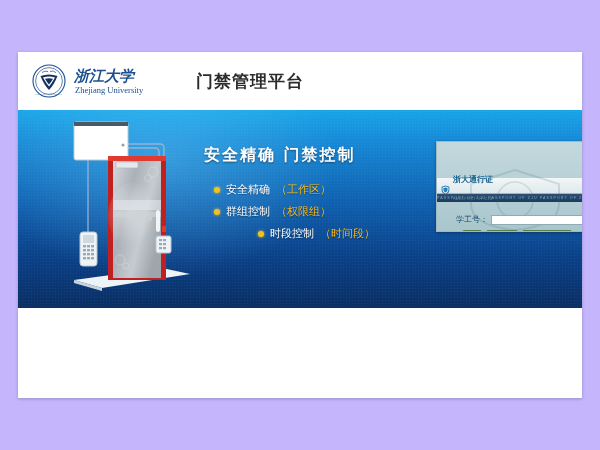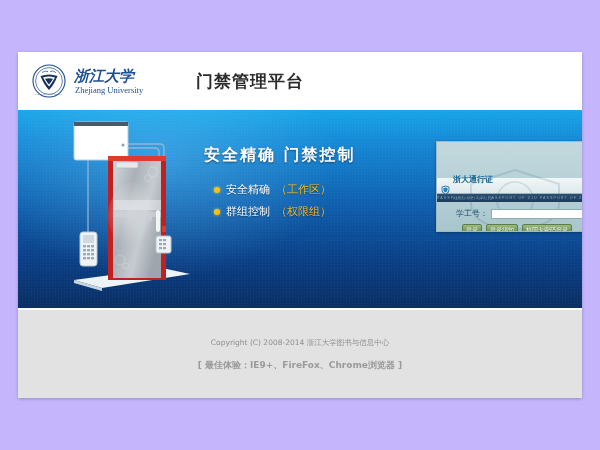--- a/index.html
+++ b/index.html
@@ -95,21 +95,21 @@
   .strip{
     height:8px;overflow:hidden;white-space:nowrap;
     background:linear-gradient(to bottom,#2b4f72 0%,#1d3c5c 100%);
     color:#7fa8c6;font-size:3.6px;letter-spacing:1.1px;line-height:8px;
     font-family:"Liberation Sans",sans-serif;
   }
   .wm{
     position:absolute;left:18px;top:26px;width:120px;height:64px;
     opacity:.16;pointer-events:none;
   }
-  .form{position:relative;padding:6px 8px 0 8px;}
+  .form{position:relative;padding:12px 8px 0 8px;}
   .frow{display:flex;align-items:center;margin-bottom:5px;}
   .flabel{width:43px;font-size:8px;color:#17486b;text-align:right;padding-right:3px;
           font-family:"DejaVu Sans","Liberation Sans",sans-serif;white-space:nowrap;}
   .finput{
     flex:1;height:10px;background:#ffffff;border:1px solid #8fabb4;
     font-size:7px;color:#333;padding:0 2px;box-sizing:border-box;outline:none;
     font-family:"Liberation Sans",sans-serif;
   }
   .btns{display:flex;gap:4px;justify-content:center;margin-top:3px;}
   .btn{
@@ -254,20 +254,25 @@
         <div class="bullet i1">
           <span class="dot"></span>
           <span>安全精确</span>
           <span class="hl">（工作区）</span>
         </div>
         <div class="bullet i2">
           <span class="dot"></span>
           <span>群组控制</span>
           <span class="hl">（权限组）</span>
         </div>
+        <div class="bullet i3">
+          <span class="dot"></span>
+          <span>时段控制</span>
+          <span class="hl">（时间段）</span>
+        </div>
       </div>
 
       <div class="login">
         <div class="login-bar">
           <span class="shield">
             <svg viewBox="0 0 9 10" width="9" height="10">
               <path d="M4.5 0.4 L8.4 1.8 L8.4 5 Q8.4 8.2 4.5 9.6 Q0.6 8.2 0.6 5 L0.6 1.8 Z" fill="#2d7fb8"></path>
               <path d="M4.5 1.5 L7.4 2.5 L7.4 5 Q7.4 7.4 4.5 8.5 Q1.6 7.4 1.6 5 L1.6 2.5 Z" fill="#ffffff"></path>
               <path d="M4.5 2.4 L6.6 3.1 L6.6 5 Q6.6 6.8 4.5 7.6 Q2.4 6.8 2.4 5 L2.4 3.1 Z" fill="#2d7fb8"></path>
             </svg>
@@ -293,19 +298,15 @@
           </div>
           <div class="btns">
             <button class="btn">登录</button>
             <button class="btn">登录须知</button>
             <button class="btn">校园卡密码登录</button>
           </div>
         </div>
       </div>
     </div>
 
-    <div class="footer">
-      <div class="foot-line f1">Copyright (C) 2008-2014 浙江大学图书与信息中心</div>
-      <div class="foot-line f2">[ 最佳体验：IE9+、FireFox、Chrome浏览器 ]</div>
-    </div>
 
   </div>
 </div>
 
 </body></html>

